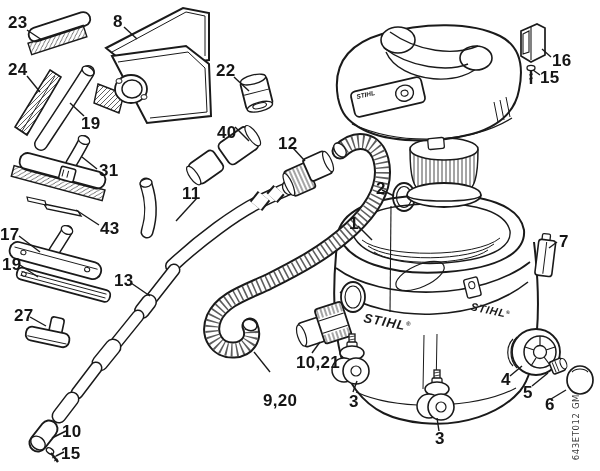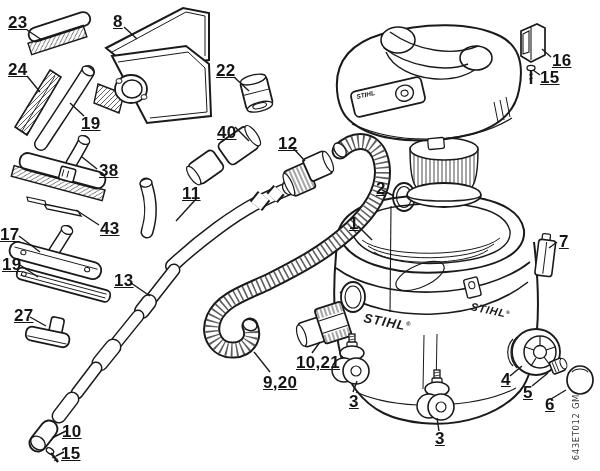--- a/index.html
+++ b/index.html
@@ -1,20 +1,20 @@
 <!DOCTYPE html>
 <html><head>
 <meta charset="utf-8">
 <style>
   html,body{margin:0;padding:0;background:#fff;}
   .stage{position:relative;width:600px;height:471px;background:#ffffff;overflow:hidden;
          font-family:"Liberation Sans",sans-serif;}
   .stage svg{position:absolute;left:0;top:0;}
   .callout{position:absolute;font:700 17px "Liberation Sans",sans-serif;color:#151515;
-           letter-spacing:.3px;line-height:1;white-space:nowrap;text-decoration:underline;}
+           letter-spacing:.3px;line-height:1;white-space:nowrap;}
   .drawing-code{position:absolute;left:571px;top:394px;font:400 8.5px "DejaVu Sans",sans-serif;
                 color:#3a3a3a;letter-spacing:.6px;writing-mode:vertical-rl;transform:rotate(180deg);}
 </style>
 </head>
 <body>
 
 <div class="stage">
 
 <svg width="600" height="471" viewBox="0 0 600 471">
   <defs>
@@ -337,32 +337,32 @@
 
   <div class="callout" style="left:8px;top:14px">23</div>
   <div class="callout" style="left:113px;top:13px">8</div>
   <div class="callout" style="left:216px;top:62px">22</div>
   <div class="callout" style="left:552px;top:52px">16</div>
   <div class="callout" style="left:540px;top:69px">15</div>
   <div class="callout" style="left:8px;top:61px">24</div>
   <div class="callout" style="left:81px;top:115px">19</div>
   <div class="callout" style="left:217px;top:124px">40</div>
   <div class="callout" style="left:278px;top:135px">12</div>
-  <div class="callout" style="left:99px;top:162px">38</div>
+  <div class="callout" style="left:99px;top:162px">31</div>
   <div class="callout" style="left:100px;top:220px">43</div>
   <div class="callout" style="left:182px;top:185px">11</div>
   <div class="callout" style="left:376px;top:180px">2</div>
   <div class="callout" style="left:349px;top:215px">1</div>
   <div class="callout" style="left:559px;top:233px">7</div>
   <div class="callout" style="left:0;top:226px">17</div>
   <div class="callout" style="left:2px;top:256px">19</div>
   <div class="callout" style="left:114px;top:272px">13</div>
   <div class="callout" style="left:14px;top:307px">27</div>
   <div class="callout" style="left:296px;top:354px">10,21</div>
-  <div class="callout" style="left:263px;top:374px">9,20</div>
+  <div class="callout" style="left:263px;top:392px">9,20</div>
   <div class="callout" style="left:349px;top:393px">3</div>
   <div class="callout" style="left:501px;top:371px">4</div>
   <div class="callout" style="left:523px;top:384px">5</div>
   <div class="callout" style="left:545px;top:396px">6</div>
   <div class="callout" style="left:435px;top:430px">3</div>
   <div class="callout" style="left:62px;top:423px">10</div>
   <div class="callout" style="left:61px;top:445px">15</div>
 
   <div class="drawing-code">643ET012 GM</div>
 </div>

